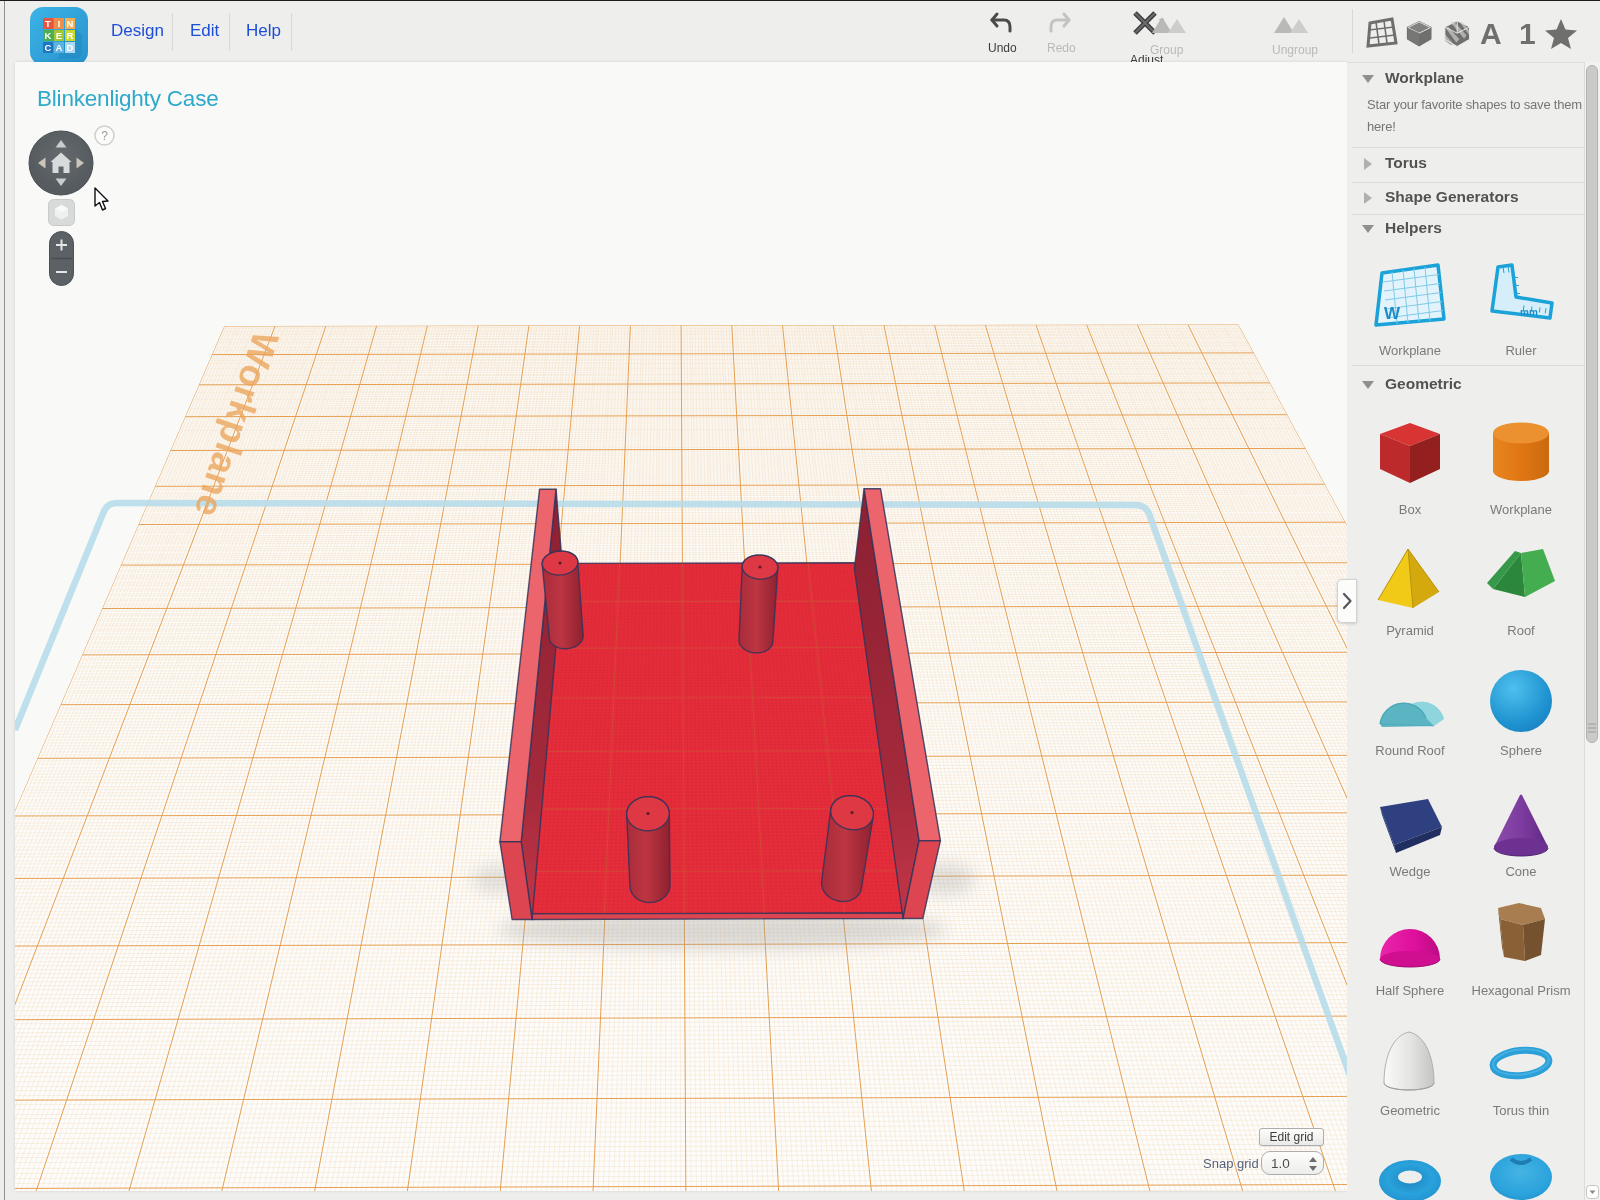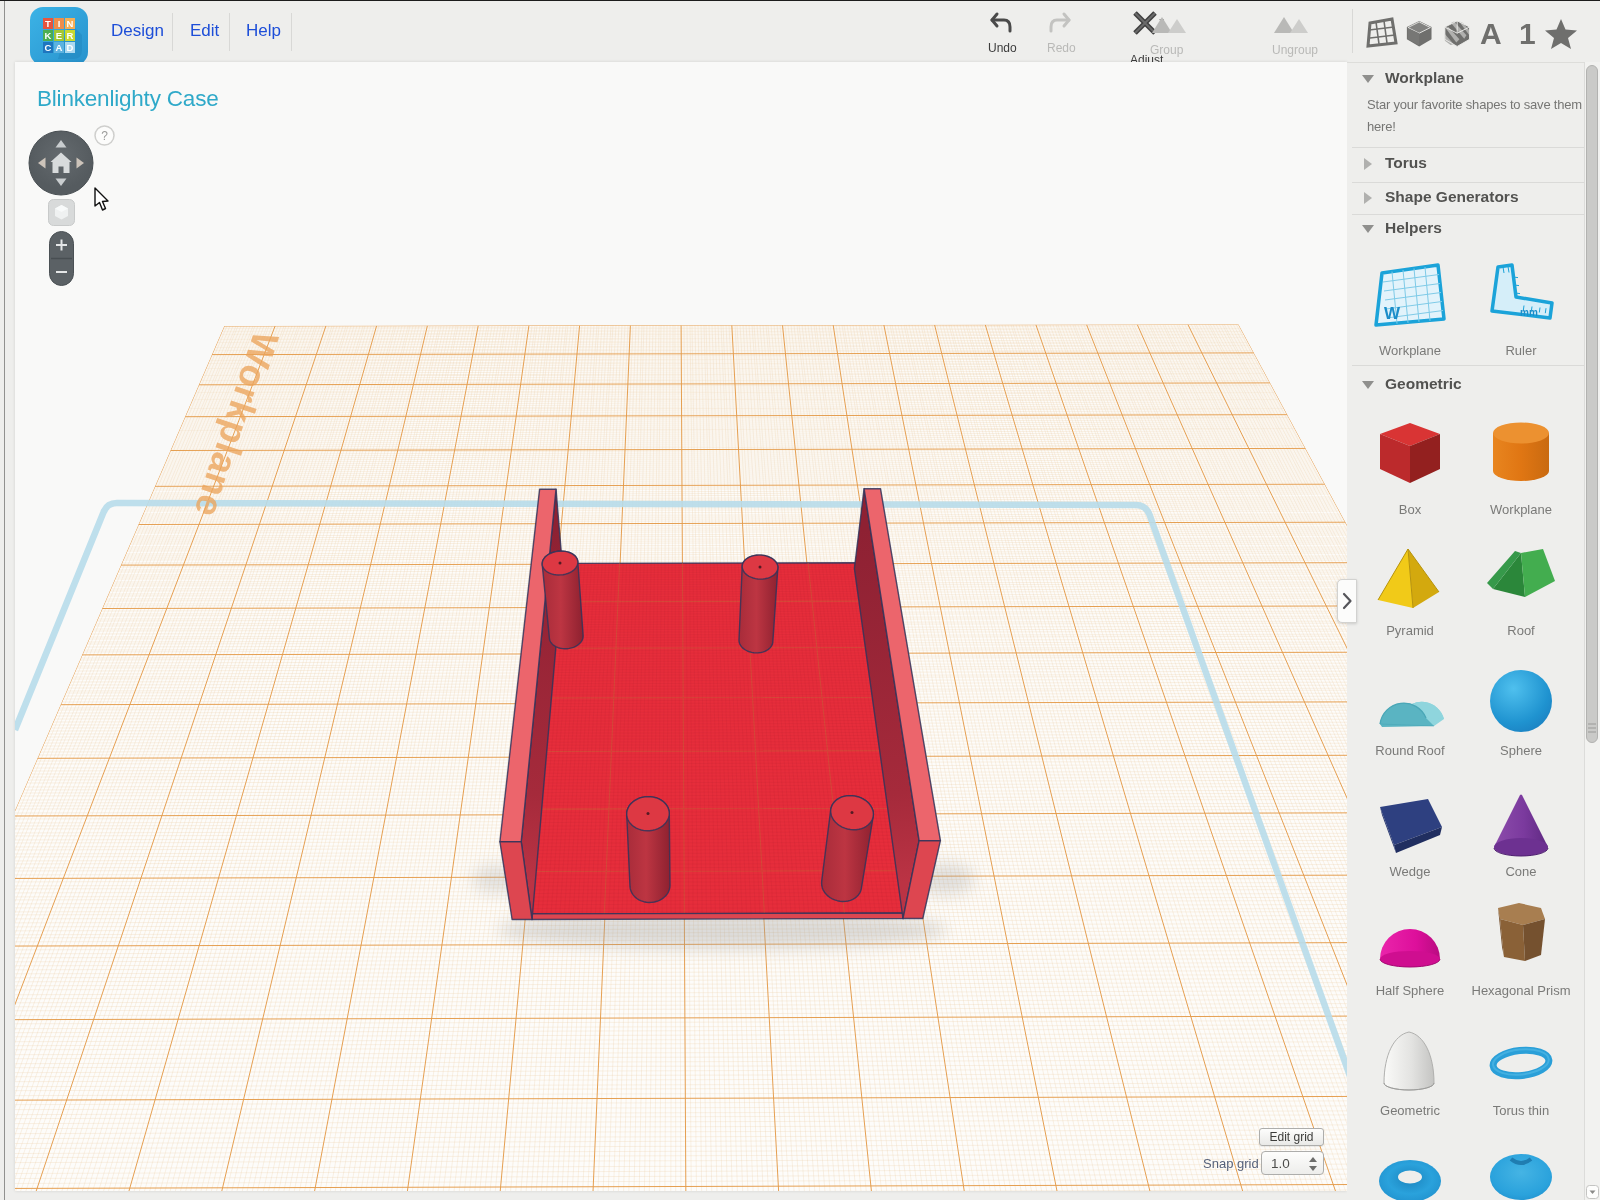--- a/index.html
+++ b/index.html
@@ -234,21 +234,21 @@
 <g stroke="#e4e6e7" stroke-width="2">
       <path d="M7 14 H18 M12.5 8.5 V19.5"></path>
       <path d="M7 41 H18"></path>
     </g>
 </svg>
 <svg style="position:absolute;left:93px;top:186px" width="18" height="26" viewBox="0 0 18 26">
 <path d="M2 1 L2 19 L6.5 15.5 L9.5 23 L12.5 21.5 L9.5 14.5 L15 14 Z" fill="#fff" stroke="#111" stroke-width="1.4" stroke-linejoin="round"></path>
   </svg>
 <div style="position:absolute;left:1259px;top:1127px;width:65px;height:18px;border:1px solid #adadab;border-radius:3px;background:linear-gradient(#fdfdfc,#e9e9e7);font-size:12px;color:#3d3d3b;text-align:center;line-height:16px;box-shadow:0 1px 1px rgba(0,0,0,0.08)">Edit grid</div>
 <div style="position:absolute;left:1203px;top:1155px;font-size:13px;color:#56617a">Snap grid</div>
-<div style="position:absolute;left:1261px;top:1150px;width:63px;height:24px;border:1px solid #adadab;border-radius:4px;background:linear-gradient(#fdfdfc,#ededeb);">
+<div style="position:absolute;left:1261px;top:1150px;width:63px;height:24px;border:1px solid #adadab;border-radius:9px;background:linear-gradient(#fdfdfc,#ededeb);">
 <div style="position:absolute;left:9px;top:4px;font-size:13.5px;color:#4c4c4a">1.0</div>
 <svg style="position:absolute;right:5px;top:3px" width="10" height="18" viewBox="0 0 10 18">
       <path d="M1 7 L5 2 L9 7 Z" fill="#6d6d6b"></path>
       <path d="M1 11 L5 16 L9 11 Z" fill="#6d6d6b"></path>
     </svg>
 </div>
 <div style="position:absolute;left:1337px;top:578px;width:20px;height:44px;background:#fcfcfb;border:1px solid #d2d2d0;border-radius:5px 0 0 5px;box-shadow:0 1px 3px rgba(0,0,0,0.15);z-index:30">
 <svg style="display:block" width="18" height="42" viewBox="0 0 18 42">
       <path d="M6 14 L12.5 21 L6 28" fill="none" stroke="#55555a" stroke-width="2.2" stroke-linecap="round" stroke-linejoin="round"></path>
     </svg>

